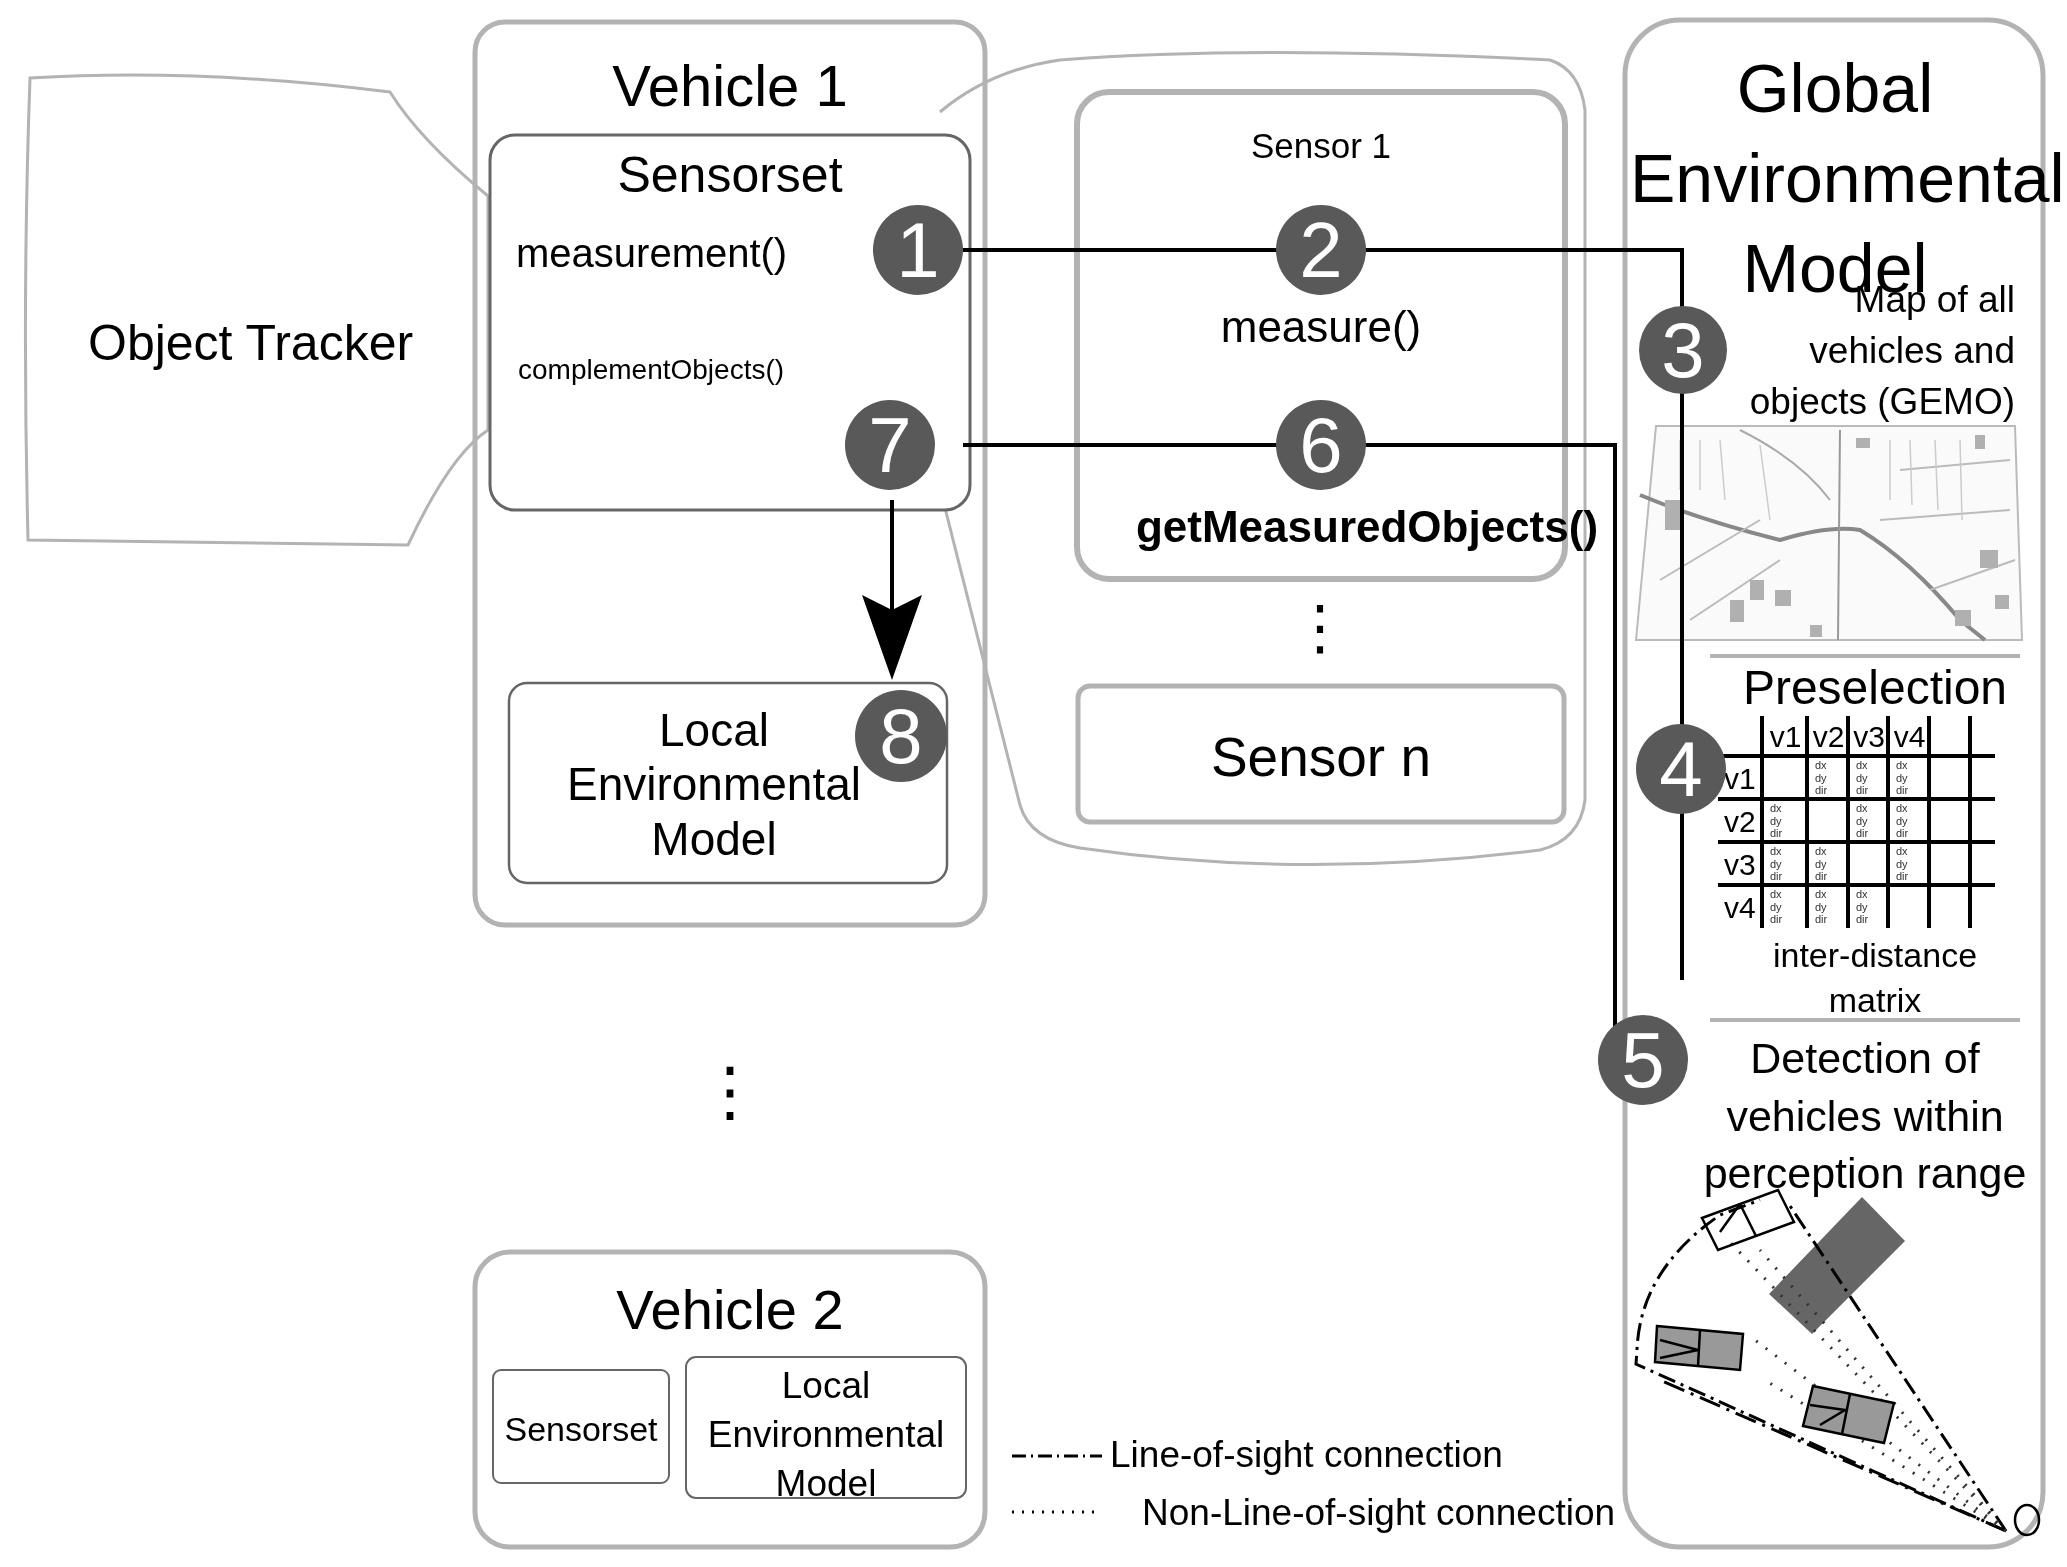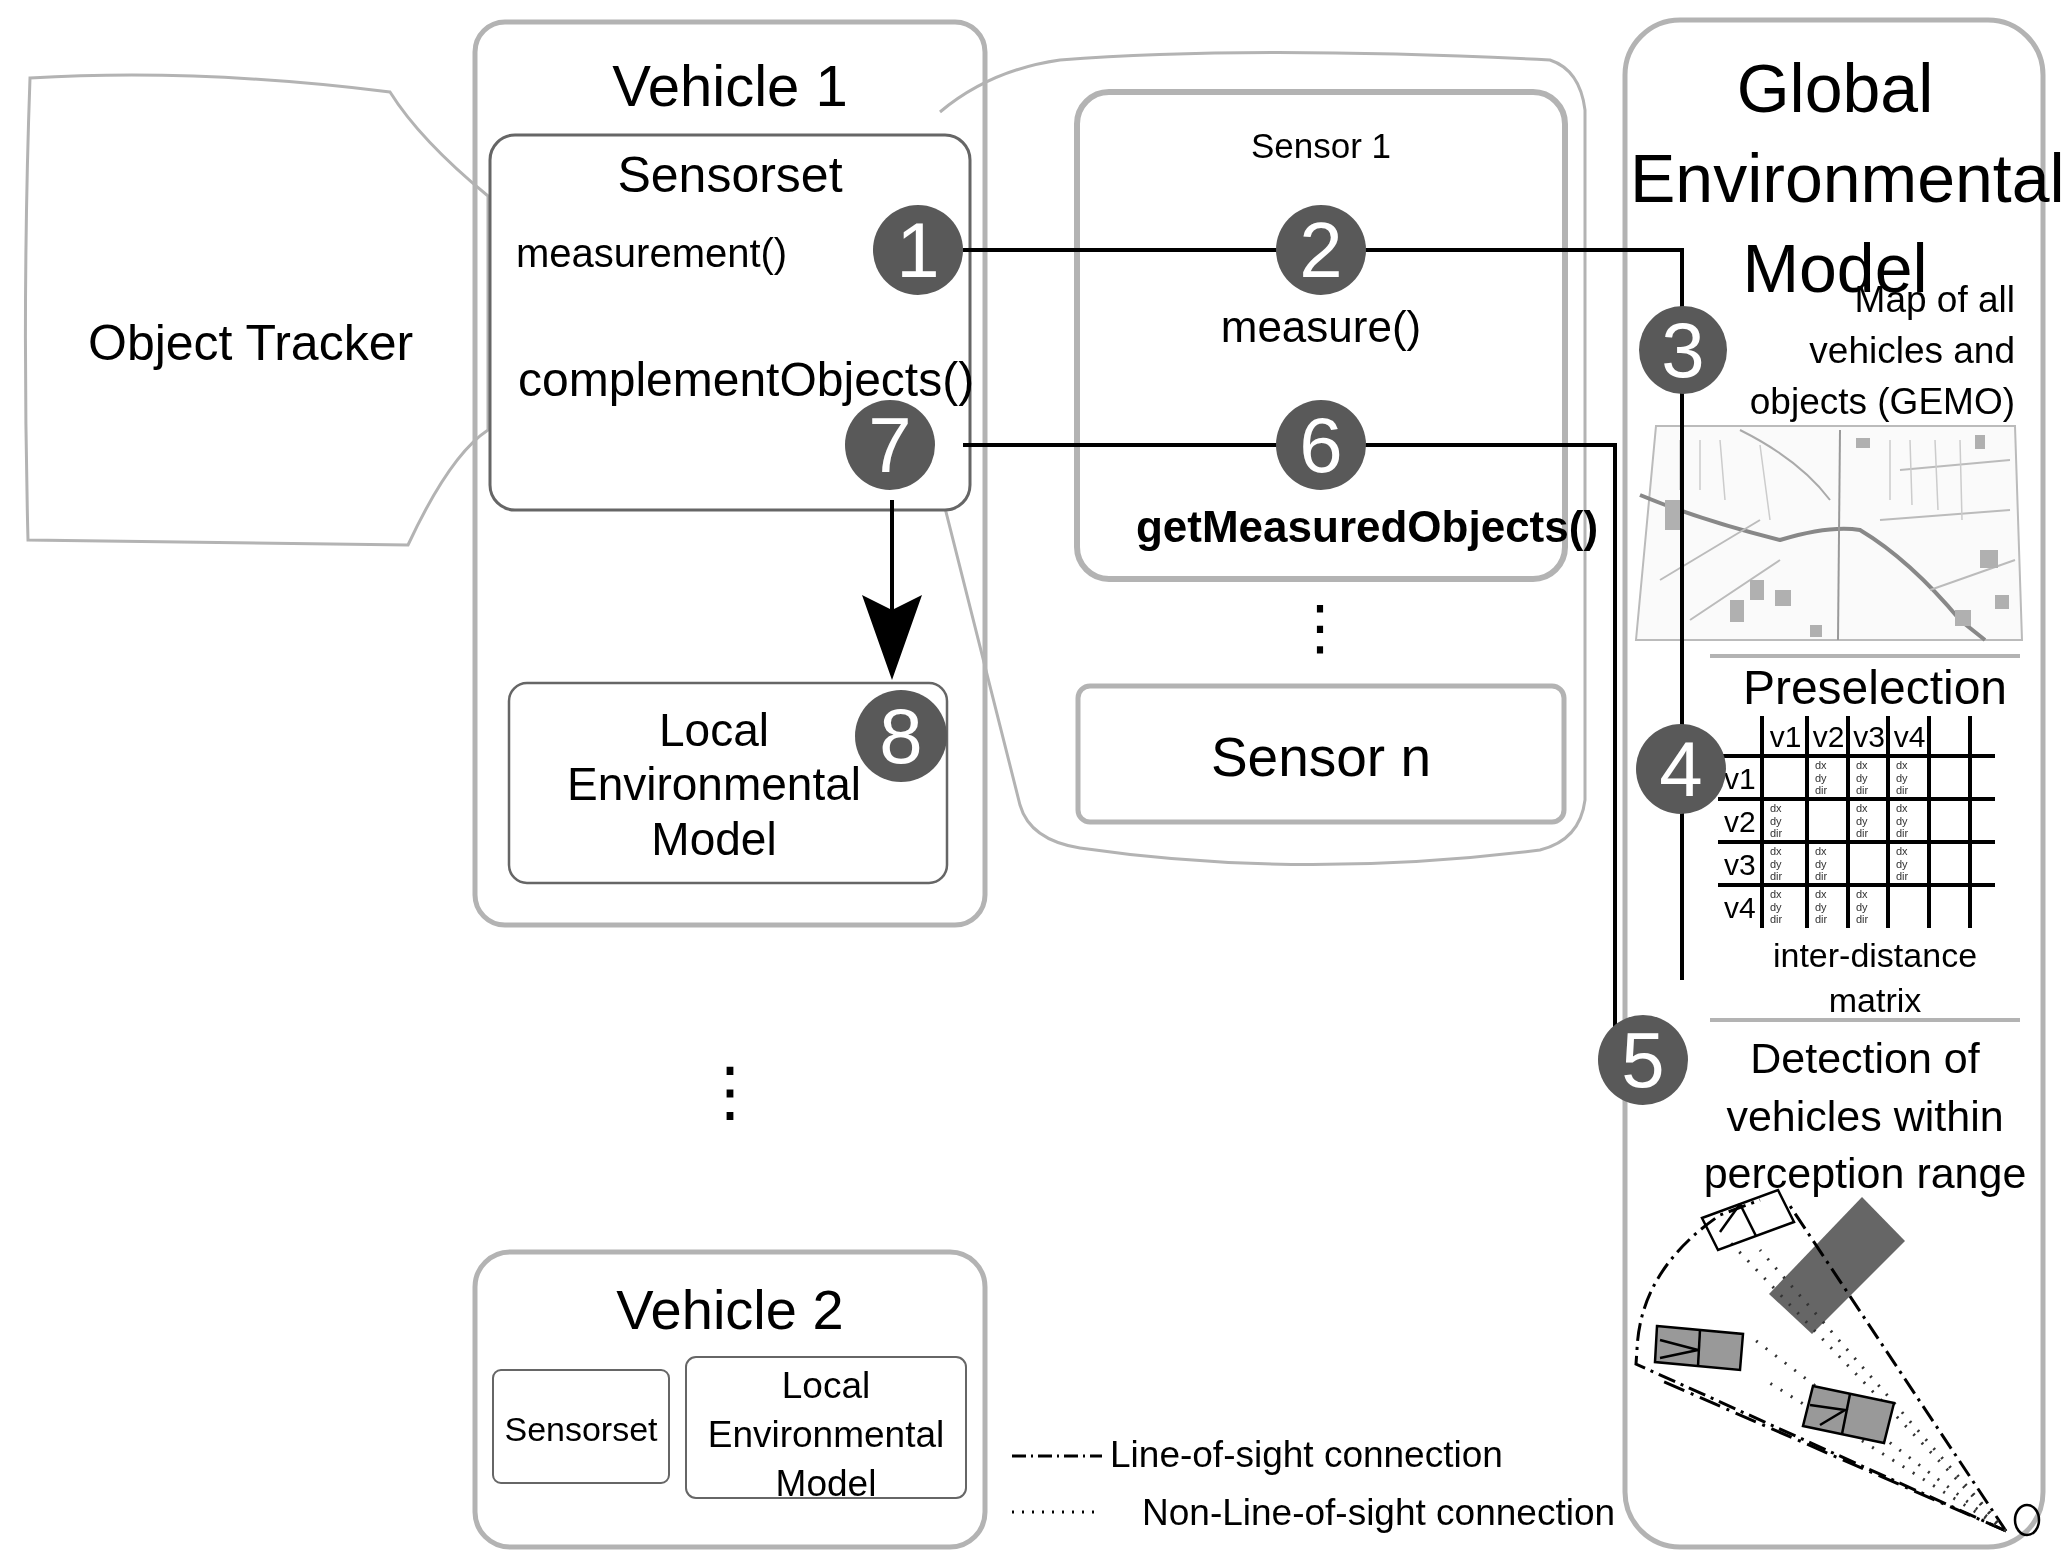--- a/index.html
+++ b/index.html
@@ -115,21 +115,21 @@
 
   <line x1="1012" y1="1456" x2="1102" y2="1456" stroke="#000" stroke-width="3" stroke-dasharray="14,5,2,5"></line>
   <line x1="1012" y1="1512" x2="1100" y2="1512" stroke="#000" stroke-width="3" stroke-dasharray="2,8"></line>
 </svg>
 
 <div class="t" style="left:88px;top:318px;font-size:50px;text-align:right;">Object Tracker</div>
 
 <div class="t ctr" style="left:475px;width:510px;top:57px;font-size:58px;">Vehicle 1</div>
 <div class="t ctr" style="left:490px;width:480px;top:150px;font-size:50px;">Sensorset</div>
 <div class="t" style="left:516px;top:233px;font-size:40px;">measurement()</div>
-<div class="t" style="left:518px;top:356px;font-size:48px;">complementObjects()</div>
+<div class="t" style="left:518px;top:356px;font-size:28px;">complementObjects()</div>
 
 <div class="t ctr ml" style="left:509px;width:410px;top:703px;font-size:46px;">
   <div>Local</div>
   <div>Environmental</div>
   <div>Model</div>
 </div>
 
 <div class="t ctr" style="left:1077px;width:488px;top:128px;font-size:35px;">Sensor 1</div>
 <div class="t ctr" style="left:1077px;width:488px;top:305px;font-size:44px;">measure()</div>
 <div class="t ctr" style="left:1123px;width:488px;top:505px;font-size:44px;font-weight:bold;">getMeasuredObjects()</div>

